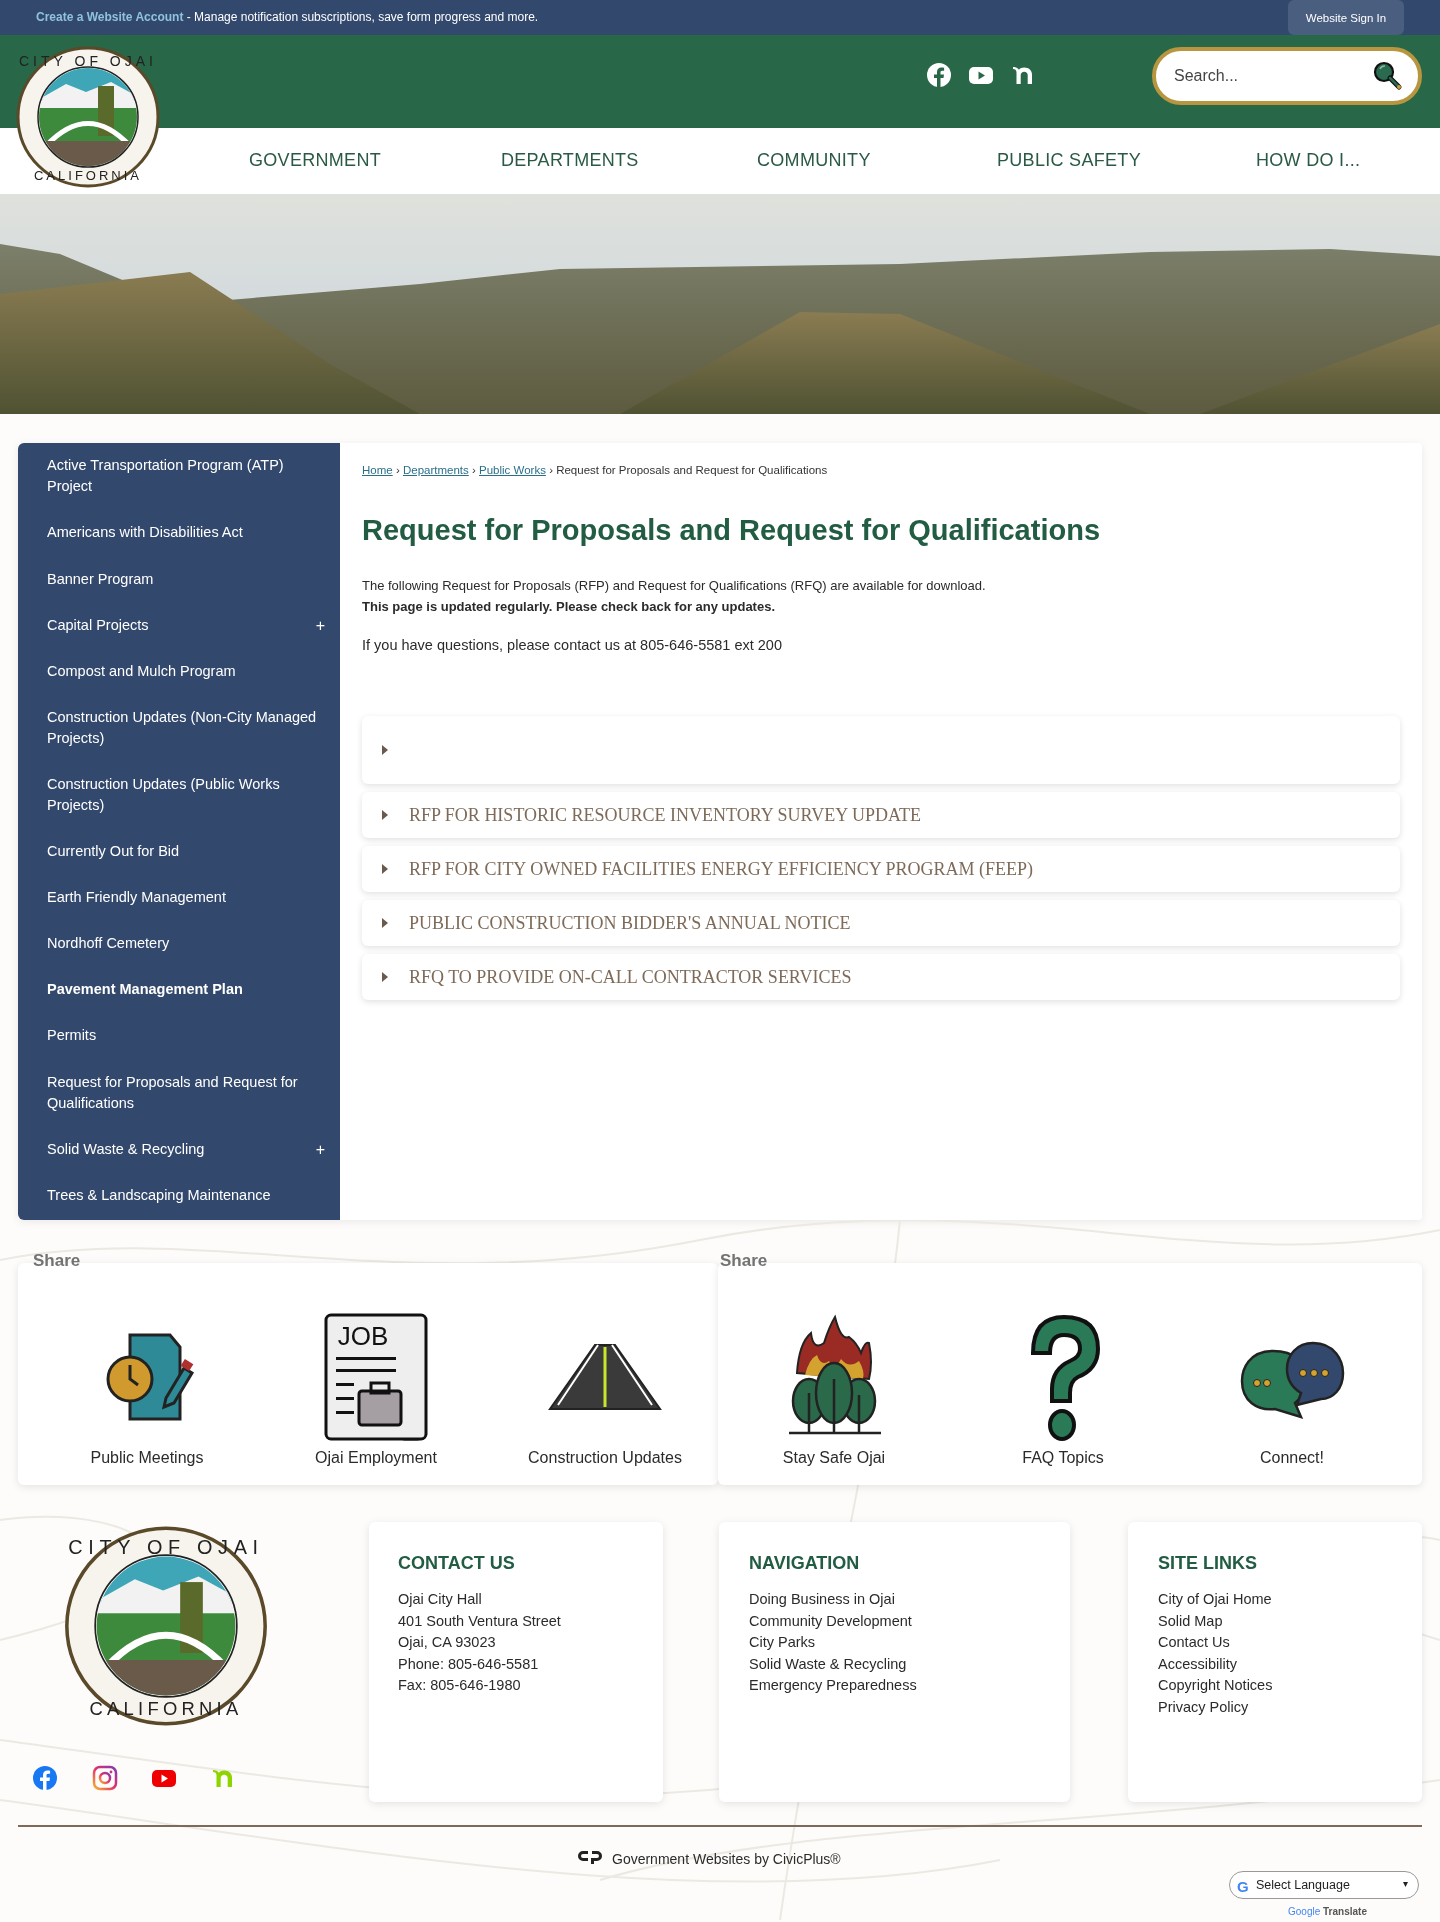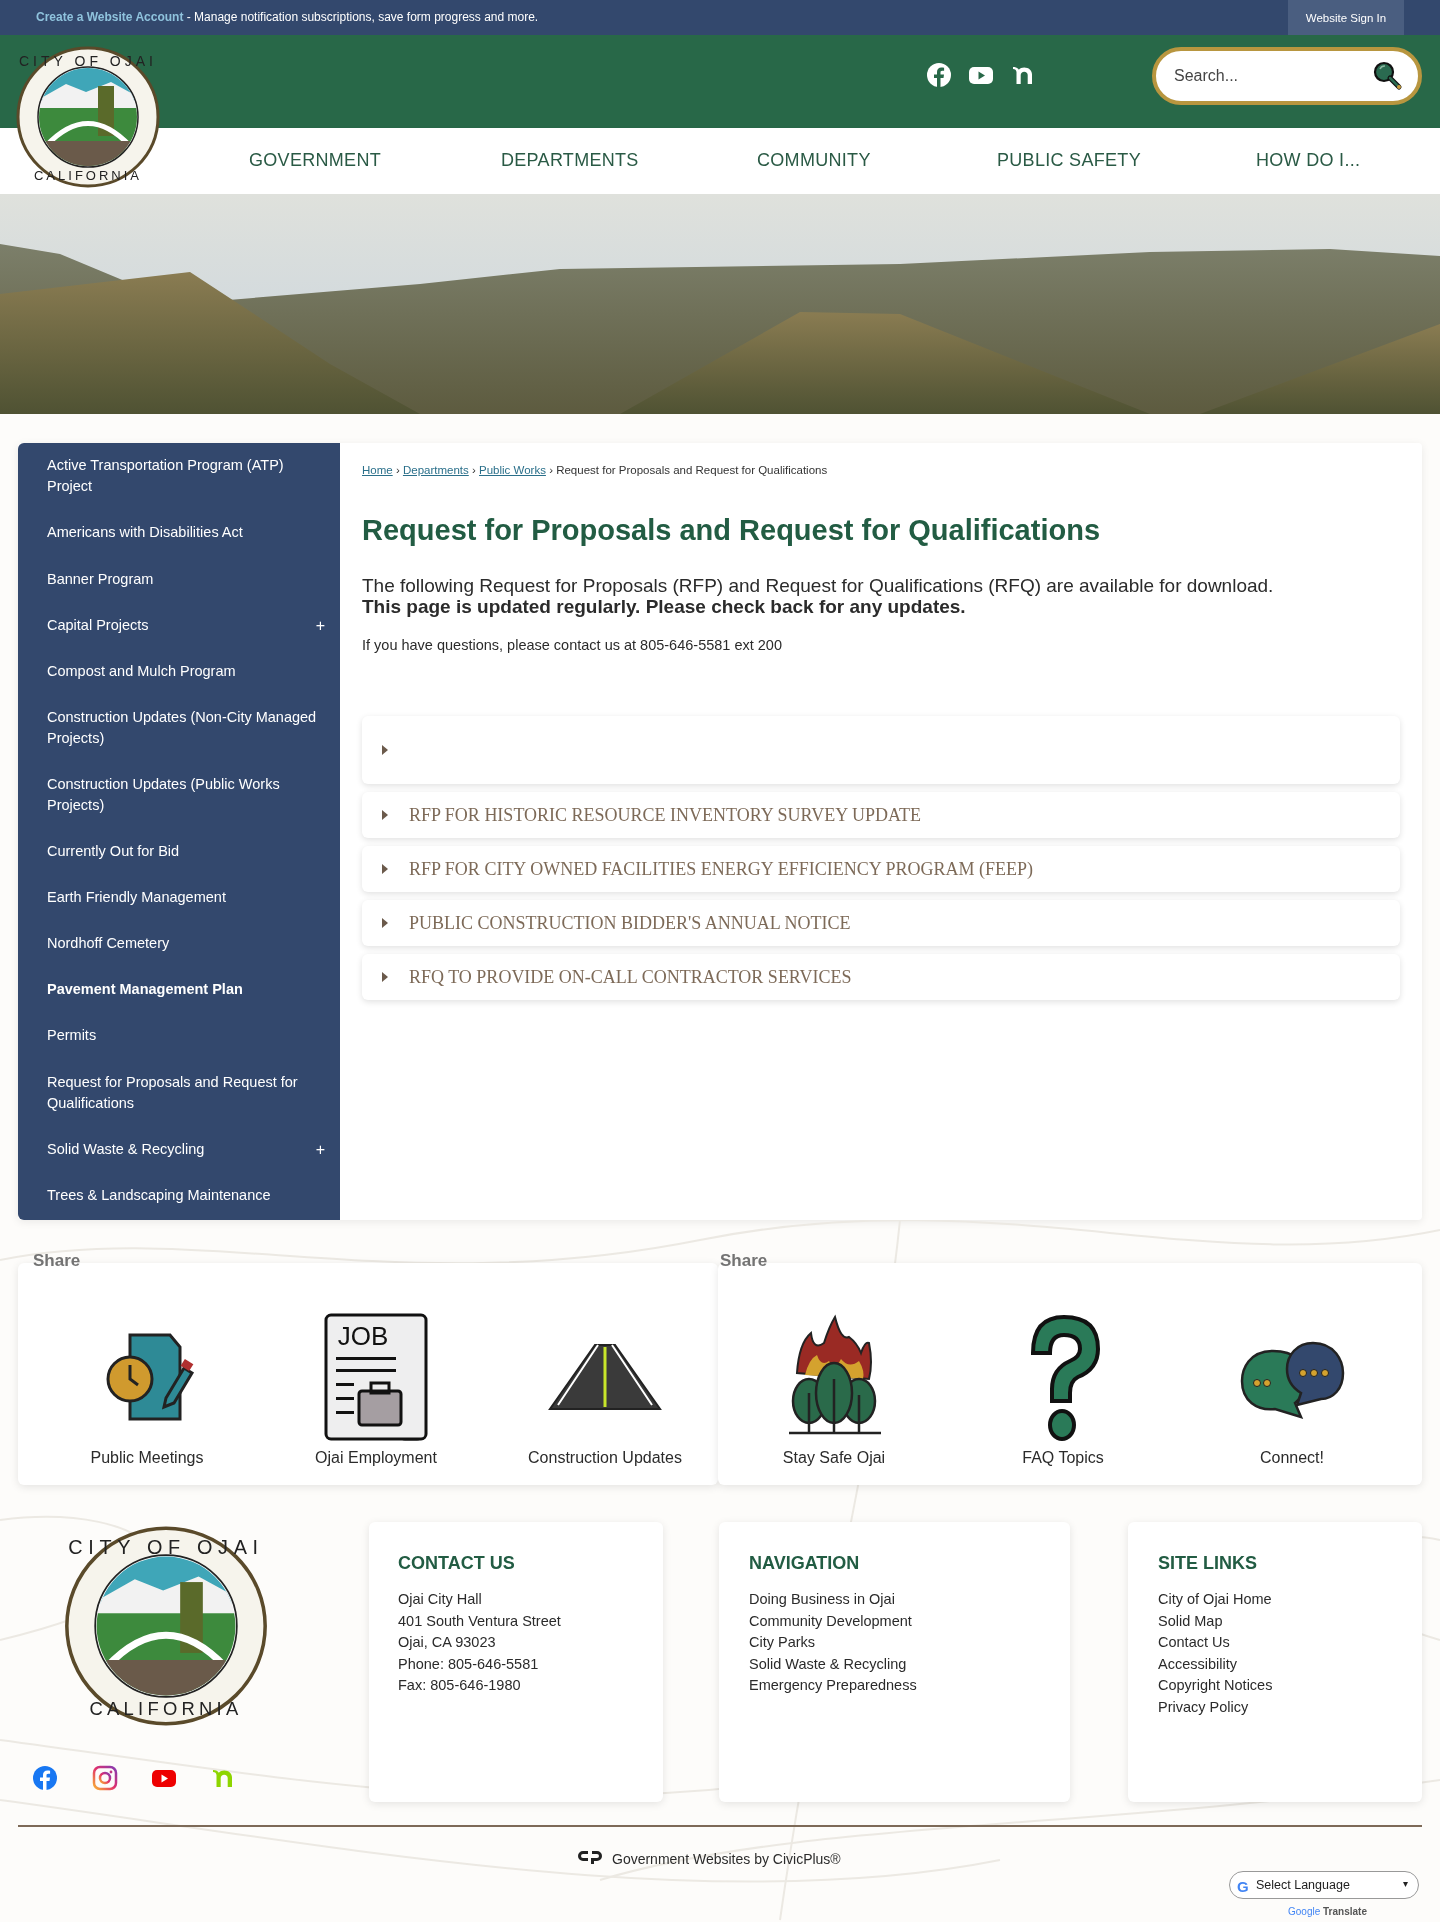--- a/index.html
+++ b/index.html
@@ -3,21 +3,21 @@
 <meta charset="utf-8">
 <style>
   * { box-sizing: border-box; margin: 0; padding: 0; }
   body { width: 1440px; height: 1922px; font-family: "Liberation Sans", sans-serif; background: #fdfcfa; position: relative; overflow: hidden; color: #2b2b2b; }
   a { color: inherit; text-decoration: none; }
 
   
   .topbar { position: absolute; left: 0; top: 0; width: 1440px; height: 35px; background: #33486d; display: flex; align-items: center; }
   .topbar .msg { position: absolute; left: 36px; top: 10px; font-size: 12px; color: #fff; }
   .topbar .msg .create { color: #8fc3dd; font-weight: bold; }
-  .topbar .signin { position: absolute; left: 1288px; top: 0; width: 116px; height: 35px; background: #4a5e80; color: #fff; font-size: 11.5px; display: flex; align-items: center; justify-content: center; }
+  .topbar .signin { position: absolute; left: 1288px; top: 0; width: 116px; height: 35px; background: #4a5e80; color: #fff; font-size: 11.5px; display: flex; align-items: center; justify-content: center; border-radius: 6px; }
 
   
   .header { position: absolute; left: 0; top: 35px; width: 1440px; height: 93px; background: #286848; }
   .social-top { position: absolute; top: 62px; display: flex; gap: 16px; }
   .social-top span { display: inline-block; width: 26px; height: 26px; }
   .search { position: absolute; left: 1152px; top: 47px; width: 270px; height: 58px; background: #fff; border: 4px solid #b8963f; border-radius: 29px; }
   .search input { position: absolute; left: 18px; top: 14px; width: 190px; height: 22px; border: none; outline: none; font-size: 16px; font-family: "Liberation Sans", sans-serif; color: #333; background: transparent; }
   .search input::placeholder { color: #444; }
   .search .sicon { position: absolute; right: 14px; top: 8px; width: 34px; height: 34px; }
 
@@ -34,21 +34,21 @@
 
   
   .main-panel { position: absolute; left: 18px; top: 443px; width: 1404px; height: 777px; background: #fff; box-shadow: 0 2px 8px rgba(0,0,0,.08); border-radius: 4px; }
   .sidebar { position: absolute; left: 18px; top: 443px; width: 322px; height: 777px; background: #33486d; border-radius: 6px 0 0 6px; }
   .side-item { position: absolute; left: 29px; width: 270px; color: #fff; font-size: 14.5px; line-height: 21px; }
   .side-item .plus { position: absolute; right: -8px; top: 0; font-size: 16px; }
 
   .breadcrumb { position: absolute; left: 362px; top: 464px; font-size: 11.5px; color: #333; }
   .breadcrumb a { color: #2a6f8a; text-decoration: underline; }
   .page-title { position: absolute; left: 362px; top: 514px; font-size: 29px; font-weight: bold; color: #225c43; }
-  .intro { position: absolute; left: 362px; top: 575px; font-size: 19px; line-height: 21px; color: #2b2b2b; }
+  .intro { position: absolute; left: 362px; top: 575px; font-size: 13px; line-height: 21px; color: #2b2b2b; }
   .intro b { font-weight: bold; }
   .contact-line { position: absolute; left: 362px; top: 637px; font-size: 14.5px; color: #2b2b2b; }
 
   .acc { position: absolute; left: 362px; width: 1038px; background: #fff; border-radius: 6px; box-shadow: 0 2px 6px rgba(0,0,0,.12); font-family: "Liberation Serif", serif; color: #7d6a58; font-size: 18px; line-height: 22px; }
   .acc .tri { position: absolute; left: 20px; width: 0; height: 0; border-top: 5px solid transparent; border-bottom: 5px solid transparent; border-left: 6px solid #6b5a4b; }
   .acc .txt { position: absolute; left: 47px; right: 40px; }
 
   
   .share-card { position: absolute; top: 1263px; height: 222px; background: #fff; border-radius: 6px; box-shadow: 0 2px 8px rgba(0,0,0,.1); }
   .share-label { position: absolute; top: 1251px; font-size: 17px; font-weight: bold; color: #737373; }

